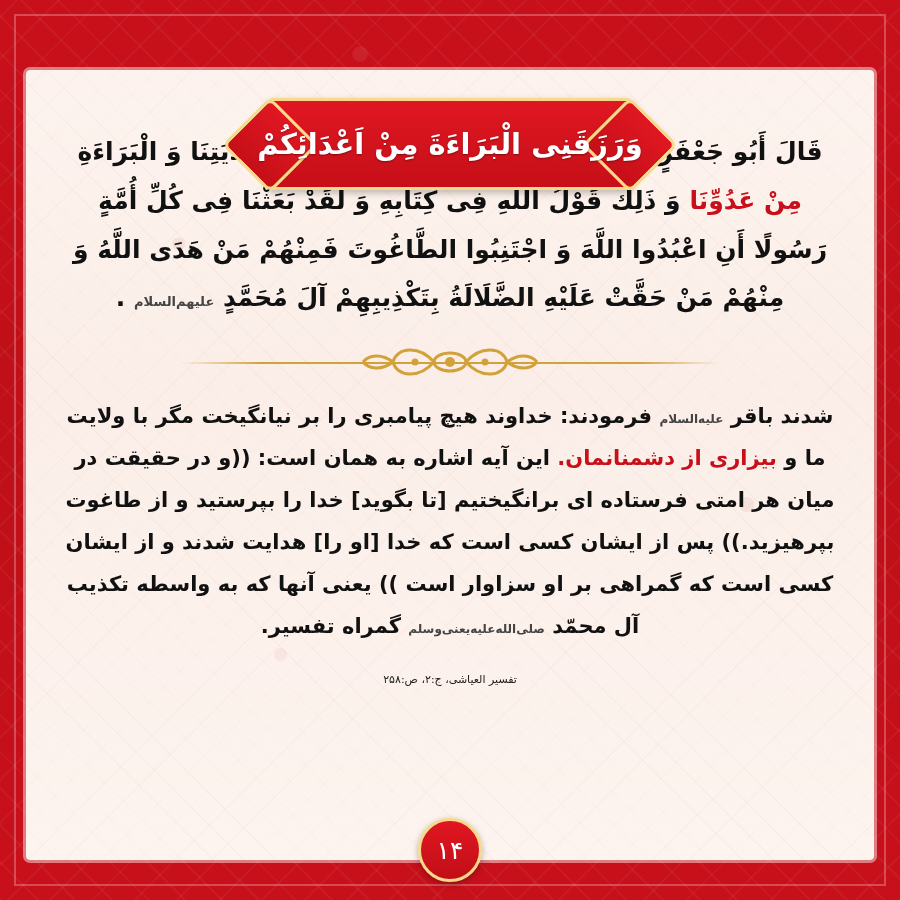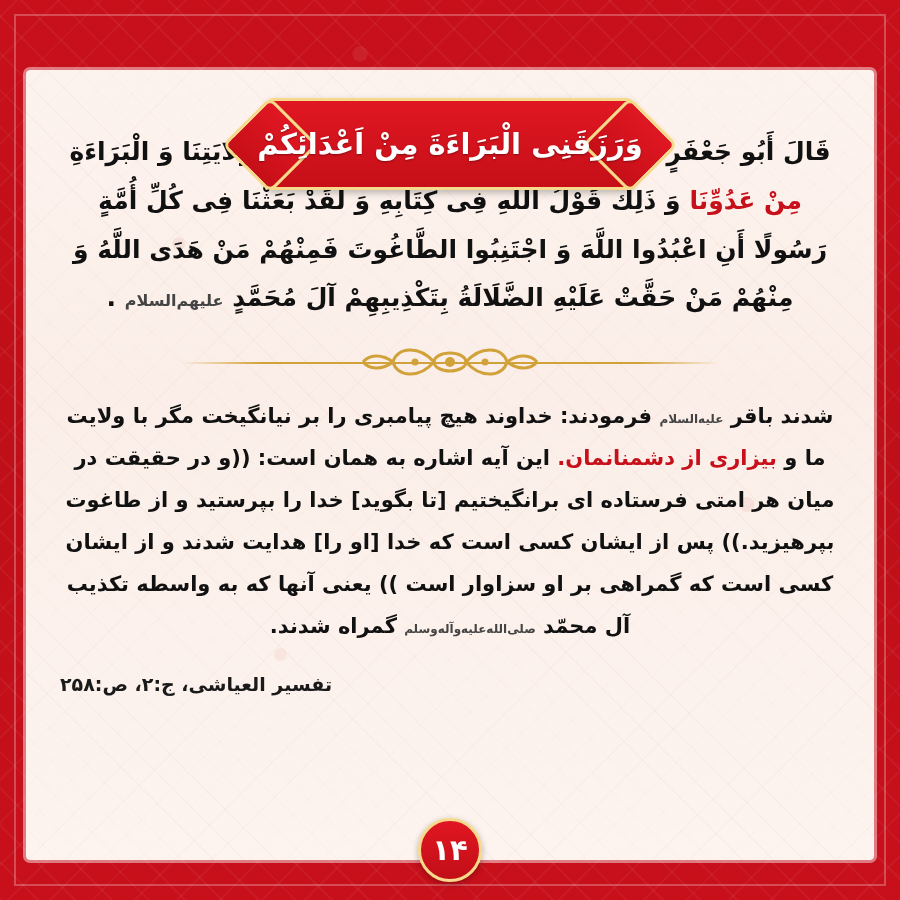--- a/index.html
+++ b/index.html
@@ -106,21 +106,21 @@
     direction: rtl;
     text-align: center;
     color: #111111;
     font-size: 25px;
     line-height: 1.95;
     font-weight: bold;
     font-family: "DejaVu Sans", "Liberation Sans", sans-serif;
     margin: 0 0 6px 0;
   }
   .arabic .hl { color: #c8101b; }
-  .arabic .sm { font-size: 16px; color: #444; }
+  .arabic .sm { font-size: 13px; color: #444; }
 
   .divider {
     position: relative;
     height: 46px;
     margin: 16px 0 6px 0;
   }
   .divider .line {
     position: absolute;
     top: 23px;
     left: 120px;
@@ -145,44 +145,44 @@
     line-height: 2.0;
     font-weight: bold;
     margin: 10px 0 0 0;
     font-family: "DejaVu Sans", "Liberation Sans", sans-serif;
   }
   .persian .hl { color: #c8101b; }
   .persian .sm { font-size: 12px; color: #444; }
 
   .source {
     direction: rtl;
-    text-align: left;
+    text-align: center;
     color: #1a1a1a;
-    font-size: 19px;
-    font-weight: bold;
+    font-size: 11px;
+    font-weight: normal;
     margin-top: 26px;
   }
 
   
   .badge {
     position: absolute;
     left: 50%;
     transform: translateX(-50%);
     bottom: 18px;
     width: 58px;
     height: 58px;
     border-radius: 50%;
     background: linear-gradient(180deg, #e01722 0%, #c20e17 100%);
     border: 3px solid #f6d98a;
     color: #fff;
     display: flex;
     align-items: center;
     justify-content: center;
-    font-size: 29px;
-    font-weight: bold;
+    font-size: 25px;
+    font-weight: normal;
     box-shadow: 0 2px 6px rgba(0,0,0,0.3);
     z-index: 6;
     text-align: right;
   }
 </style>
 </head>
 <body>
 
 <div class="page">
 
@@ -229,22 +229,22 @@
           </svg>
         </div>
       </div>
 
       <div class="persian">
         <span>شدند باقر</span>
         <span class="sm">عليه‌السلام</span>
         <span>فرمودند: خداوند هیچ پیامبری را بر نیانگیخت مگر با ولایت ما و</span>
         <span class="hl">بیزاری از دشمنانمان.</span>
         <span>این آیه اشاره به همان است: ((و در حقیقت در میان هر امتی فرستاده ای برانگیختیم [تا بگوید] خدا را بپرستید و از طاغوت بپرهیزید.)) پس از ایشان کسی است که خدا [او را] هدایت شدند و از ایشان کسی است که گمراهی بر او سزاوار است )) یعنی آنها که به واسطه تکذیب آل محمّد</span>
-        <span class="sm">صلى‌الله‌عليه‌وآله‌وسلم</span>
-        <span>گمراه شدند.</span>
+        <span class="sm">صلى‌الله‌عليه‌یعنی‌وسلم</span>
+        <span>گمراه تفسیر.</span>
       </div>
 
       <div class="source">تفسیر العیاشی، ج:۲، ص:۲۵۸</div>
 
     </div>
   </div>
 
   <div class="badge">۱۴</div>
 
 </div>

